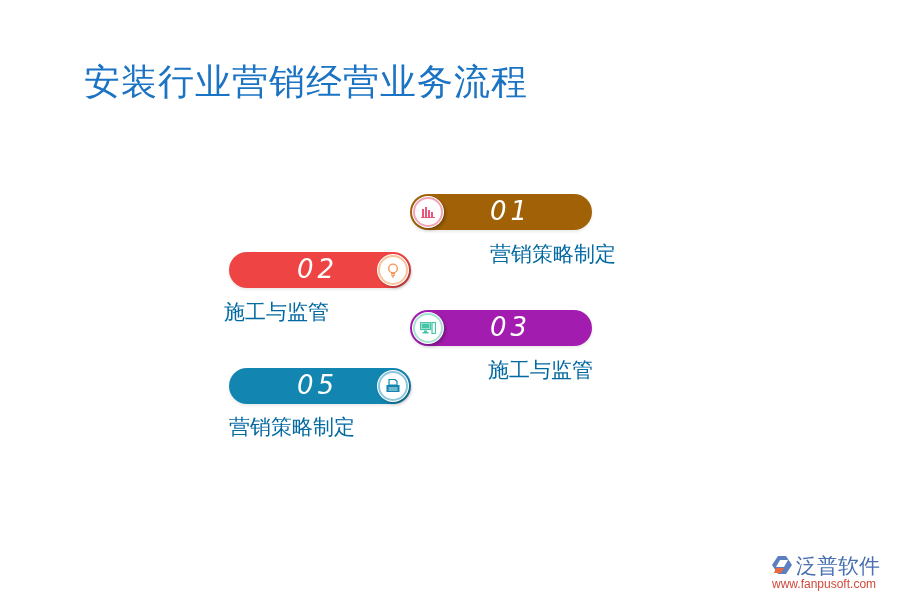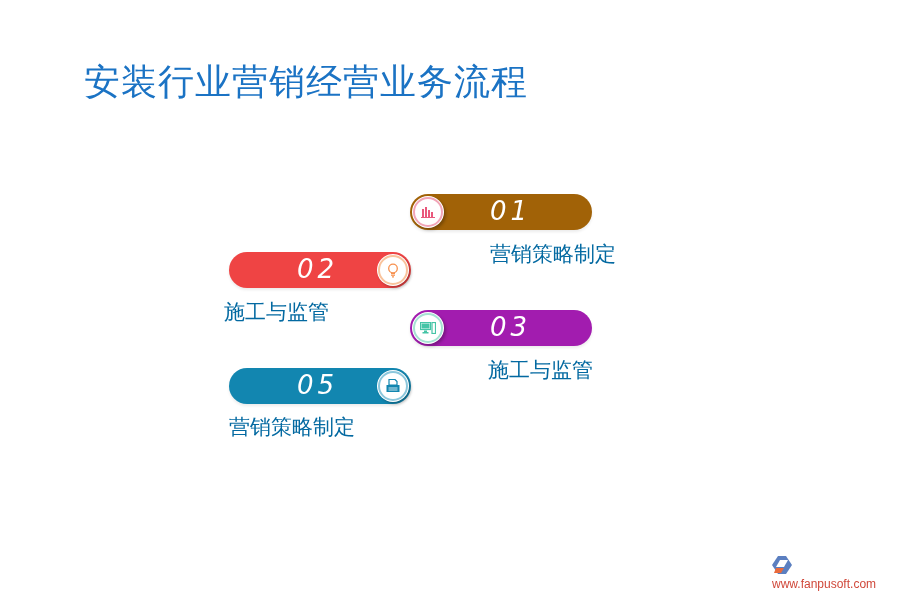--- a/index.html
+++ b/index.html
@@ -119,14 +119,15 @@
   </div>
 </div>
 <div class="label" style="left:229px; top:413px;">营销策略制定</div>
 
 <div class="logo">
   <svg class="mark" width="24" height="22" viewBox="0 0 24 22">
     <path d="M8 2 L16 2 L22 11 L16 20 L8 20 L2 11 Z" fill="#5b7fc0"></path>
     <path d="M10 6 L18 6 L14 13 L6 13 Z" fill="#ffffff"></path>
     <path d="M6 14 L14 14 L11 19 L4 19 Z" fill="#e96a3c"></path>
   </svg>
+  <span class="brand">泛普软件</span>
   <span class="url">www.fanpusoft.com</span>
 </div>
 
 </body></html>

